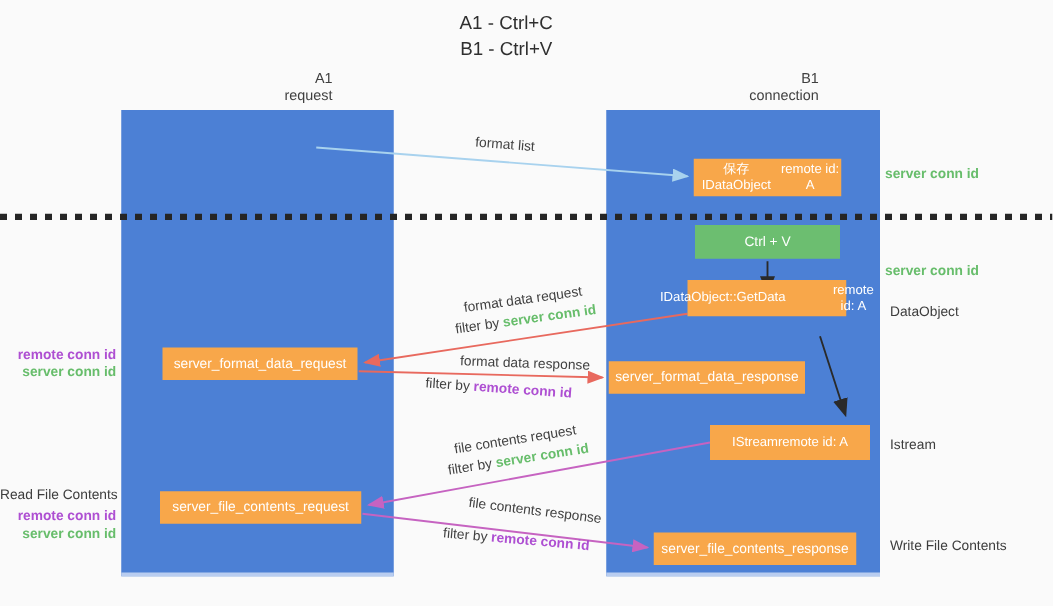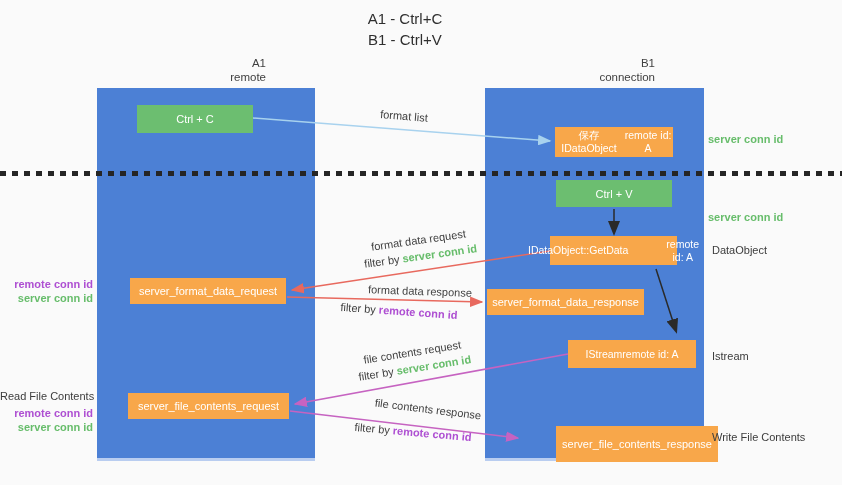--- a/index.html
+++ b/index.html
@@ -26,26 +26,26 @@
 
   .box { position:absolute; display:flex; align-items:center; justify-content:center;
          color:#fff; text-align:center; z-index:4; font-size:11px; }
   .box.two-line { flex-direction:row; font-size:10.5px; line-height:13px; }
   .green-box  { background:#6cbe70; }
   .orange-box { background:#f8a74a; }
 
   #box-ctrl-c   { left:137px; top:105px; width:116px; height:28px; }
   #box-save-obj { left:555px; top:127px; width:118px; height:30px; }
   #box-ctrl-v   { left:556px; top:180px; width:116px; height:27px; }
-  #box-getdata  { left:550px; top:236px; width:127px; height:29px;gap:38px; }
+  #box-getdata  { left:550px; top:224px; width:127px; height:29px;gap:38px; }
   #box-fmt-req  { left:130px; top:278px; width:156px; height:26px; }
   #box-fmt-resp { left:487px; top:289px; width:157px; height:26px; }
   #box-istream  { left:568px; top:340px; width:128px; height:28px; }
   #box-file-req { left:128px; top:393px; width:161px; height:26px; }
-  #box-file-resp{ left:523px; top:426px; width:162px; height:36px;margin-left:33px; }
+  #box-file-resp{ left:523px; top:426px; width:162px; height:26px; }
 
   .side-label { position:absolute; font-size:11px; color:#3c3c3c; z-index:4; white-space:nowrap; }
   .bold-green  { color:#67bd6b; font-weight:bold; }
   .bold-purple { color:#ae4fd2; font-weight:bold; }
 
   #lbl-sconn-1 { left:708px; top:133px; }
   #lbl-sconn-2 { left:708px; top:211px; }
   #lbl-dataobject { left:712px; top:244px; }
   #lbl-istream    { left:712px; top:350px; }
   #lbl-writefile  { left:712px; top:431px; }
@@ -72,21 +72,21 @@
 
 <div id="stage">
 
   <div class="title">
     <div>A1 - Ctrl+C</div>
     <div>B1 - Ctrl+V</div>
   </div>
 
   <div id="hdr-left" class="col-header">
     <div>A1</div>
-    <div>remote</div>
+    <div>request</div>
   </div>
   <div id="hdr-right" class="col-header">
     <div>B1</div>
     <div>connection</div>
   </div>
 
   <div id="lifeline-left" class="lifeline"></div>
   <div id="lifeline-right" class="lifeline"></div>
 
   <div class="dotted-line"></div>
@@ -108,23 +108,20 @@
     </defs>
     <line x1="253" y1="118" x2="550" y2="141" stroke="#a8d2ee" stroke-width="1.5" marker-end="url(#m-blue)"></line>
     <line x1="614" y1="209" x2="614" y2="233" stroke="#2a2a2a" stroke-width="1.5" marker-end="url(#m-black)"></line>
     <line x1="550" y1="251" x2="292" y2="290" stroke="#e8695e" stroke-width="1.5" marker-end="url(#m-red)"></line>
     <line x1="287" y1="297" x2="482" y2="302" stroke="#e8695e" stroke-width="1.5" marker-end="url(#m-red)"></line>
     <line x1="656" y1="269" x2="676" y2="331" stroke="#2a2a2a" stroke-width="1.5" marker-end="url(#m-black)"></line>
     <line x1="568" y1="354" x2="295" y2="404" stroke="#c663c1" stroke-width="1.5" marker-end="url(#m-magenta)"></line>
     <line x1="290" y1="411" x2="518" y2="438" stroke="#c663c1" stroke-width="1.5" marker-end="url(#m-magenta)"></line>
   </svg>
 
-  <div id="box-ctrl-c" class="box green-box">
-    <span>Ctrl + C</span>
-  </div>
 
   <div id="box-save-obj" class="box orange-box two-line">
     <span>保存IDataObject</span>
     <span>remote id: A</span>
   </div>
 
   <div id="box-ctrl-v" class="box green-box">
     <span>Ctrl + V</span>
   </div>
 

